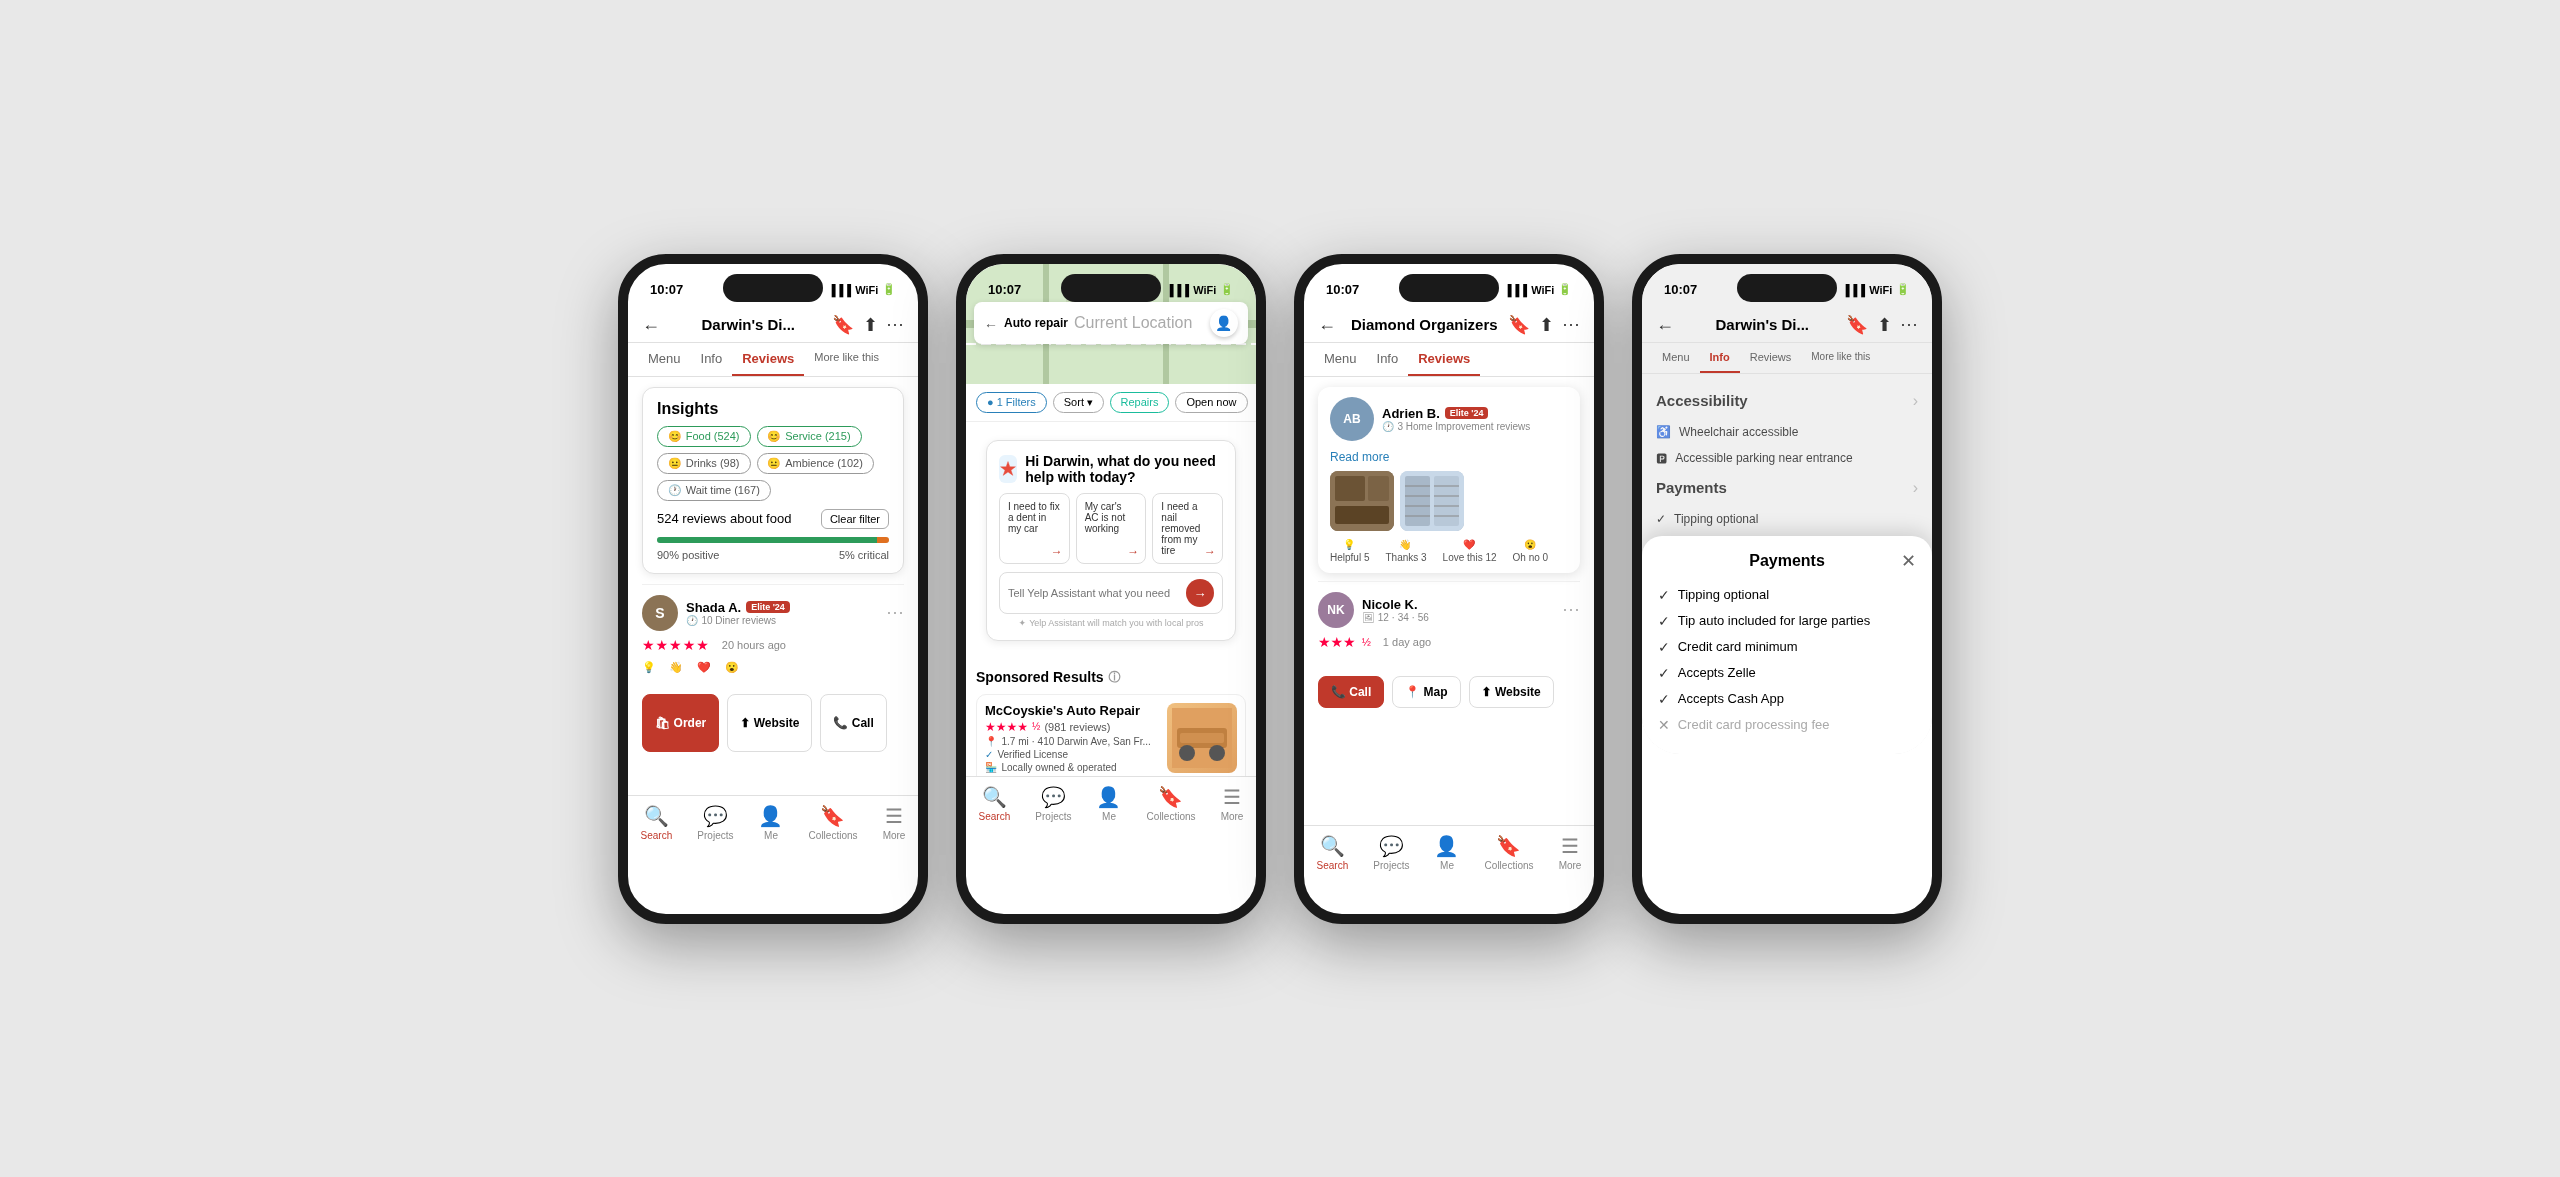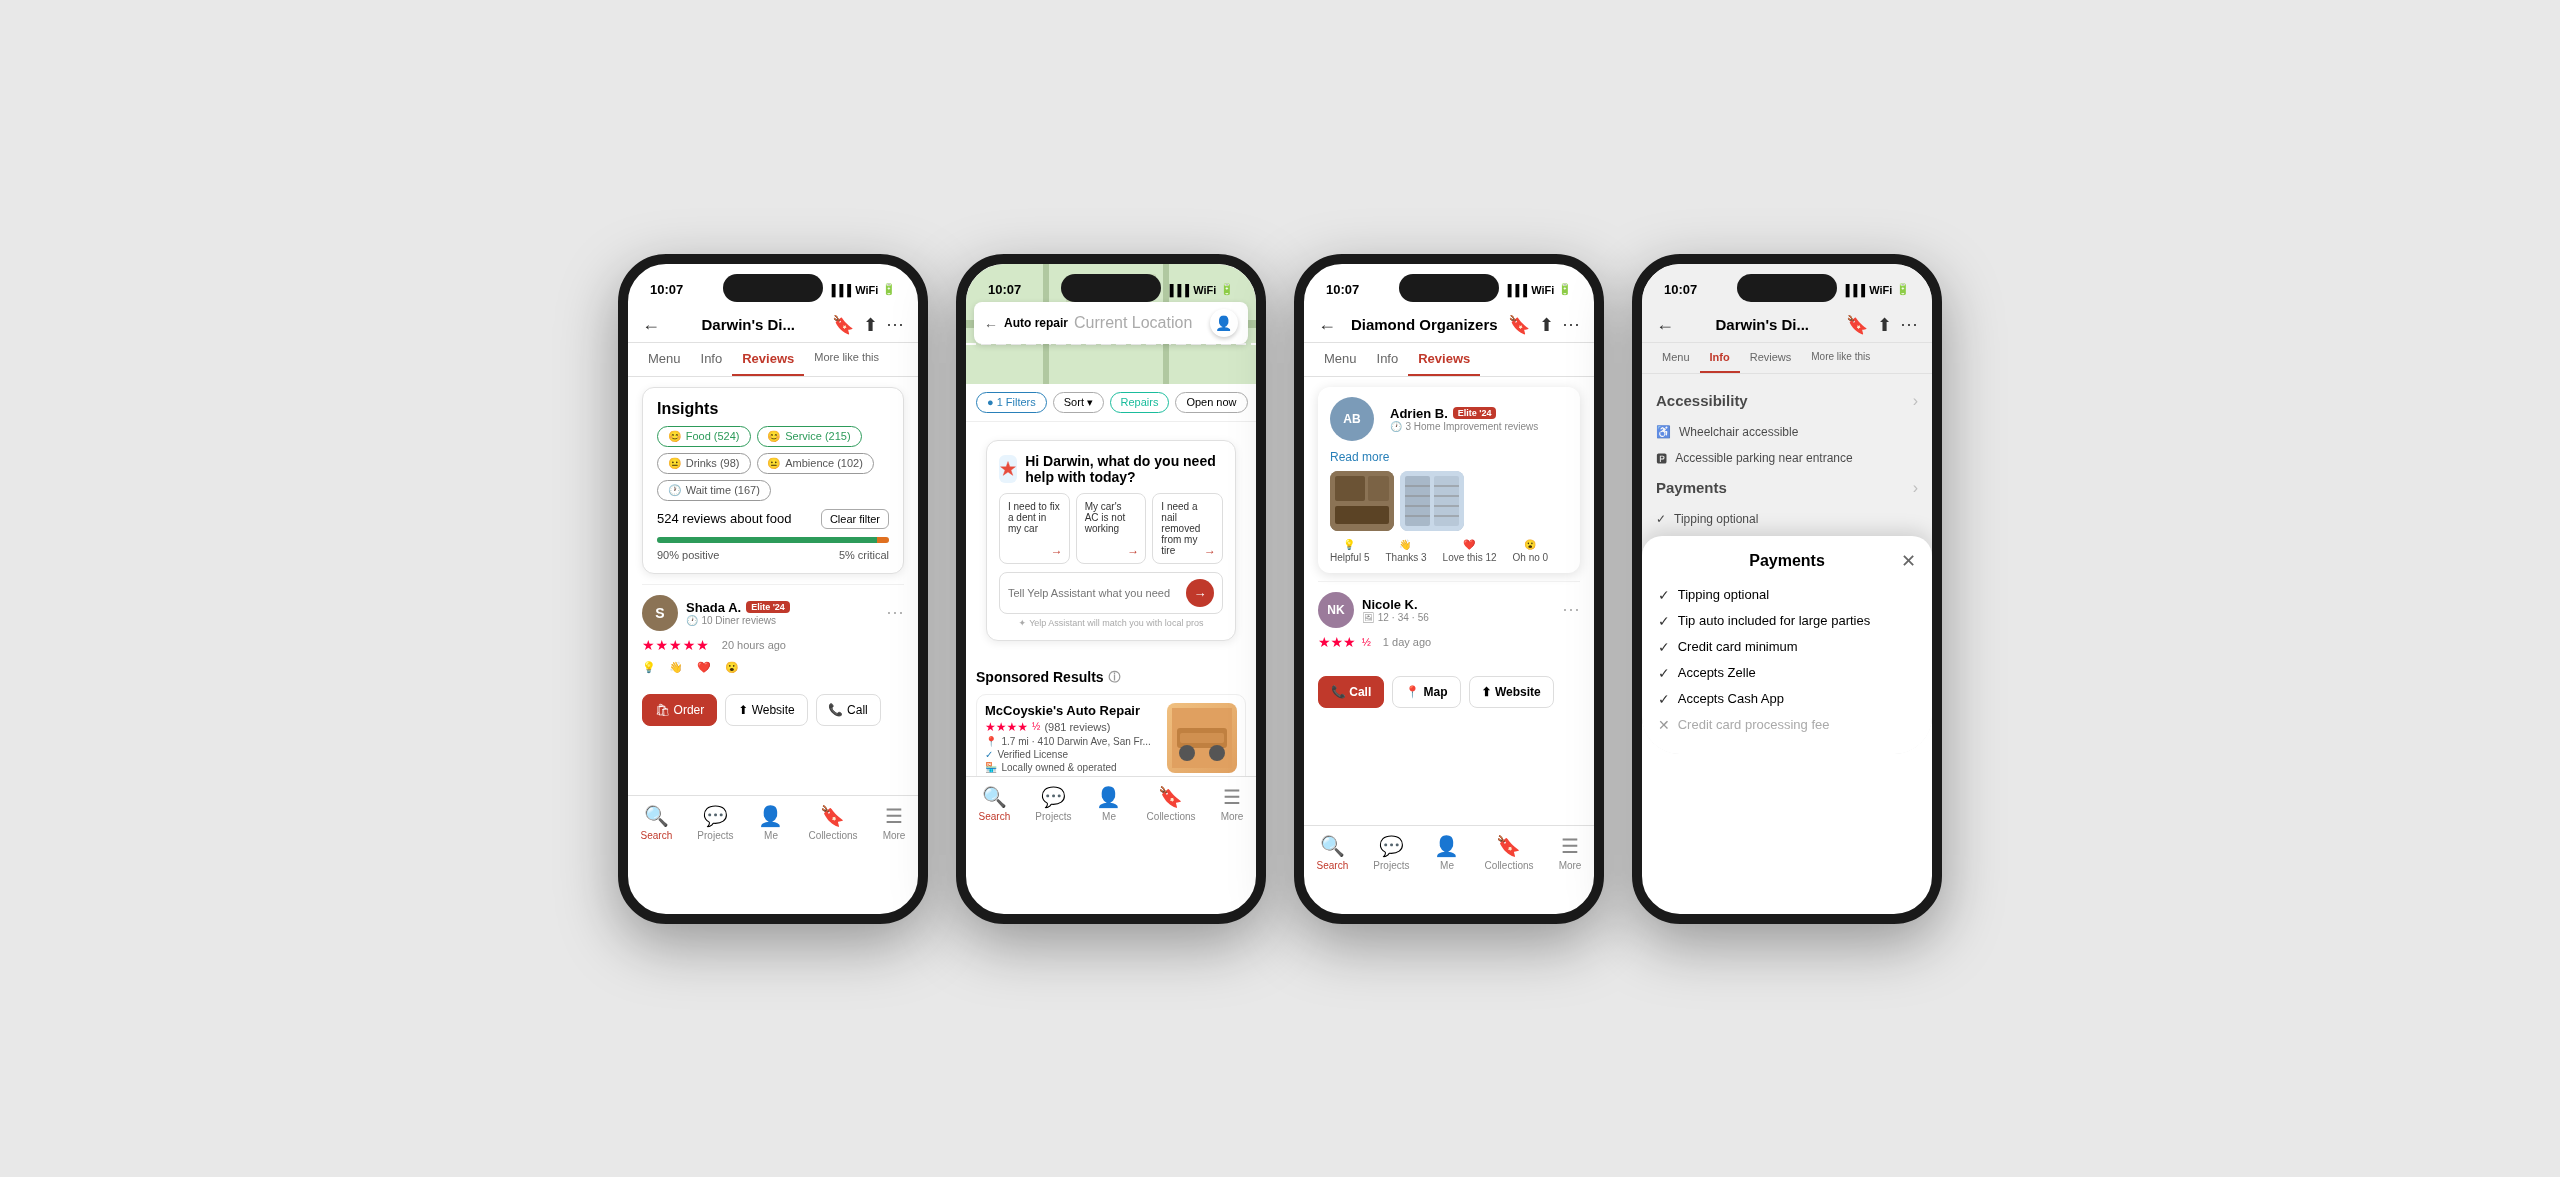--- a/index.html
+++ b/index.html
@@ -183,23 +183,23 @@
     .stars { color: #f04; font-size: 14px; letter-spacing: 1px; }
     .review-time { font-size: 11px; color: #888; margin-left: 6px; }
     .review-text { font-size: 12px; line-height: 1.5; color: #333; }
     .review-text strong { font-weight: 700; }
     .reaction-row { display: flex; gap: 14px; margin-top: 8px; }
     .reaction { font-size: 11px; color: #666; display: flex; align-items: center; gap: 3px; }
     .action-buttons { display: flex; gap: 8px; margin-top: 10px; flex-wrap: wrap; }
     .action-btn {
       border: 1px solid #ddd;
       border-radius: 8px;
-      padding: 8px 12px;
+      padding: 21px 12px;
       font-size: 12px;
-      font-weight: 400;
+      font-weight: 700;
       cursor: pointer;
       display: flex;
       align-items: center;
       gap: 5px;
       background: #fff;
       text-align: right;
     }
     .action-btn.red { background: #c0392b; color: #fff; border-color: #c0392b; }
 
     
@@ -316,21 +316,21 @@
     .verified-badge { color: #2980b9; font-size: 10px; }
     .business-quote { font-size: 10px; color: #555; margin-top: 4px; line-height: 1.4; }
     .more-link { color: #c0392b; font-weight: 600; }
     .reviewer-popup {
       background: #fff;
       border-radius: 12px;
       padding: 10px 12px;
       margin-bottom: 8px;
       box-shadow: 0 2px 12px rgba(0,0,0,0.12);
     }
-    .reviewer-popup-header { display: flex; align-items: center; gap: 16px; margin-bottom: 6px; }
+    .reviewer-popup-header { display: flex; align-items: center; gap: 8px; margin-bottom: 6px; }
     .review-text-large { font-size: 12px; color: #333; line-height: 1.5; }
     .read-more { color: #2980b9; font-size: 12px; cursor: pointer; }
     .review-images { display: flex; gap: 6px; margin-top: 6px; }
     .review-img {
       width: 64px; height: 60px;
       border-radius: 8px;
       background: #ccc;
       overflow: hidden;
     }
     .review-img-1 { background: linear-gradient(135deg, #8b7355 0%, #6b5335 100%); }

